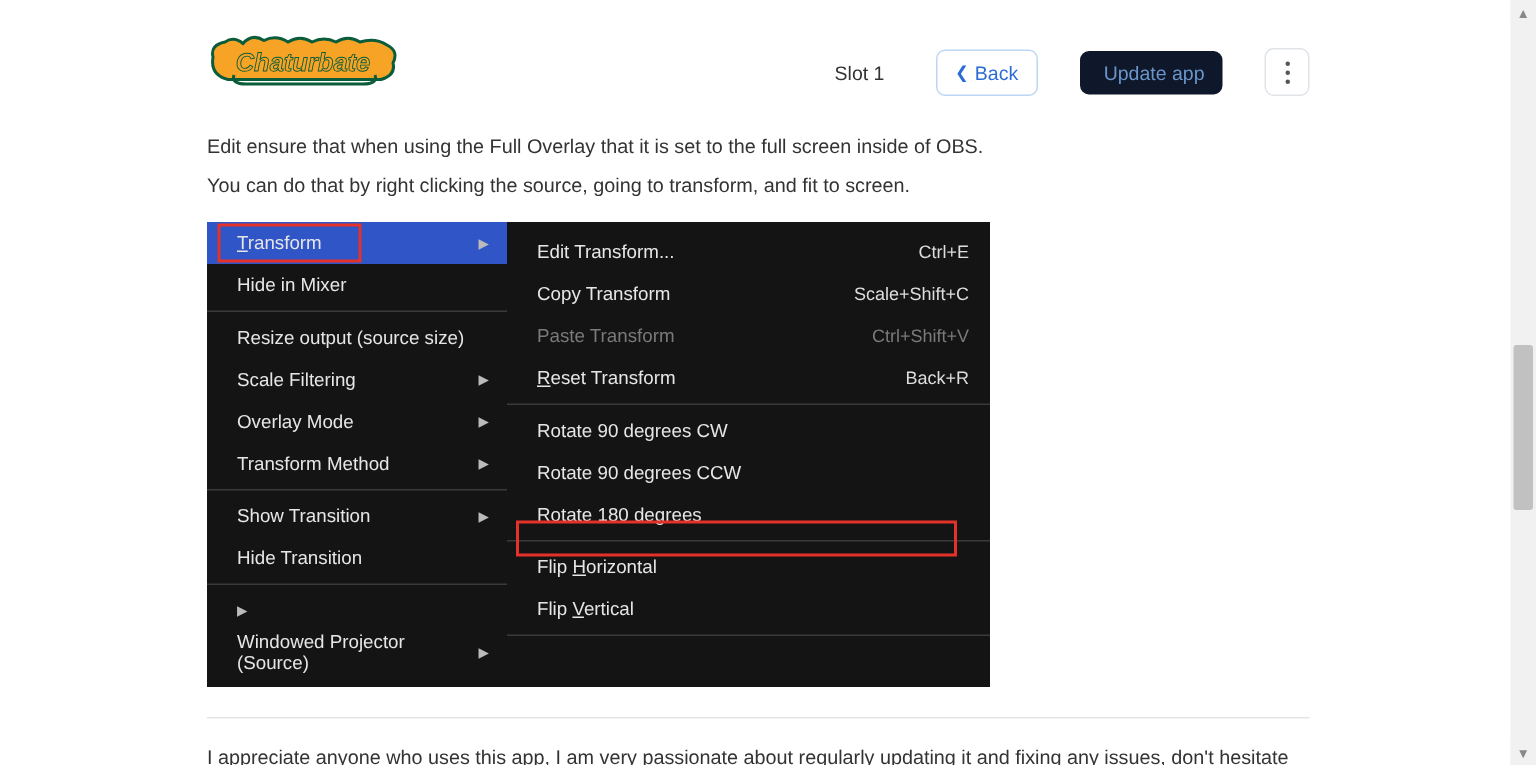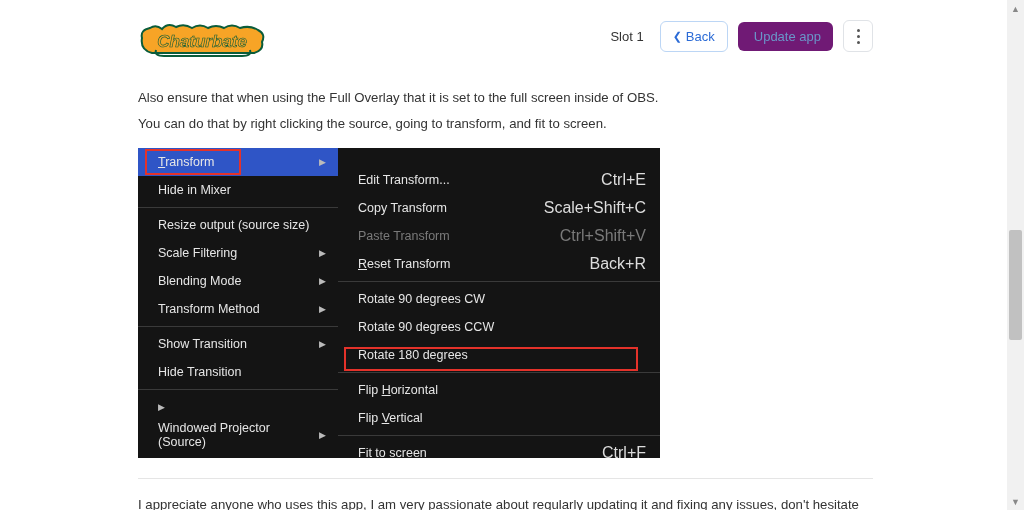--- a/index.html
+++ b/index.html
@@ -4,42 +4,42 @@
 <style>
 html,body{margin:0;padding:0;height:100%;font-family:Arial,Helvetica,sans-serif;background:#fff;}
 .viewport{position:relative;width:1024px;height:510px;margin:0 auto;overflow:hidden;}
 .scrollbar{position:absolute;right:0;top:0;width:17px;height:100%;background:#f1f1f1;}
 .scroll-arrow{position:absolute;left:0;width:17px;height:17px;background:#f1f1f1;display:flex;align-items:center;justify-content:center;color:#888;font-size:9px;}
 .scroll-arrow.top{top:0;}
 .scroll-arrow.bottom{bottom:0;}
 .scroll-thumb{position:absolute;left:2px;top:230px;width:13px;height:110px;background:#c1c1c1;border-radius:2px;}
 .page{position:absolute;left:0;right:17px;top:0;bottom:0;padding:20px 0 0 0;}
 .container{width:735px;margin-left:138px;}
-.topbar{display:flex;align-items:flex-start;justify-content:space-between;margin-bottom:24px;}
+.topbar{display:flex;align-items:flex-end;justify-content:space-between;margin-bottom:24px;}
 .logo-wrap{display:flex;align-items:center;}
 .logo-svg{width:130px;height:44px;}
-.top-right{display:flex;align-items:center;gap:10px;}
+.top-right{display:flex;align-items:center;gap:28px;}
 .slot-label{font-size:13px;color:#333;margin-right:6px;}
 .btn{font-size:13px;border-radius:6px;padding:7px 12px;background:#fff;display:inline-flex;align-items:center;gap:4px;cursor:pointer;}
 .btn.back{border:1px solid #bcd6f5;color:#2b6bd6;font-weight:500;}
 .btn.back .chev{font-size:11px;}
-.btn.update{border:none;background:#701a75;color:#6a96c9;cursor:default;padding-left:16px;}
+.btn.update{border:none;background:#0f172a;color:#6a96c9;cursor:default;padding-left:16px;}
 .kebab{border:1px solid #e0e3e7;border-radius:6px;width:28px;height:30px;display:flex;flex-direction:column;align-items:center;justify-content:center;gap:3px;}
 .kebab span{width:3px;height:3px;border-radius:50%;background:#555;}
 .body-text{font-size:13.2px;color:#333;line-height:1.5;margin:0 0 6px 0;}
 .menu-img{margin-top:14px;width:522px;height:310px;position:relative;overflow:hidden;background:#141414;}
 .col-left{position:absolute;left:0;top:0;width:200px;}
-.col-right{position:absolute;left:200px;top:0;width:322px;padding-top:18px;}
+.col-right{position:absolute;left:200px;top:0;width:322px;padding-top:6px;}
 .mi{display:flex;align-items:center;justify-content:space-between;padding:4px 12px 4px 20px;font-size:12.5px;color:#e6e6e6;height:20px;position:relative;}
 .mi.highlight{background:#2f55c6;}
 .mi .arrow{color:#bbb;font-size:9px;}
 .sep{height:1px;background:#3a3a3a;margin:3px 0;}
 .mi .label{letter-spacing:0;}
 .mi.disabled{color:#7a7a7a;}
-.sc{position:absolute;right:14px;font-size:16px;color:#ddd;}
+.sc{position:absolute;right:14px;font-size:12px;color:#ddd;}
 .mi .u{text-decoration:underline;text-underline-offset:1px;}
 .redbox{position:absolute;border:2px solid #e4322a;pointer-events:none;}
 .footer-text{font-size:13.2px;color:#333;line-height:1.55;margin-top:20px;border-top:1px solid #e5e5e5;padding-top:16px;}
 </style>
 </head>
 <body>
 
 <div class="viewport">
   <div class="page">
     <div class="container">
@@ -61,42 +61,42 @@
             <span>Update app</span>
           </div>
           <div class="kebab">
             <span></span>
               <span></span>
               <span></span>
           </div>
         </div>
       </div>
 
-      <p class="body-text">Also ensure that when using the Full Overlay that it is set to the full screen inside of OBS.</p>
+      <p class="body-text">Edit ensure that when using the Full Overlay that it is set to the full screen inside of OBS.</p>
       <p class="body-text">You can do that by right clicking the source, going to transform, and fit to screen.</p>
 
       <div class="menu-img">
         <div class="col-left">
           <div class="mi highlight">
               <span class="label"><span class="u">T</span><span></span>ransform</span>
               <span class="arrow">▶</span>
             </div>
           <div class="mi">
               <span class="label">Hide in Mixer</span>
             </div>
           <div class="sep"></div>
           <div class="mi">
               <span class="label">Resize output (source size)</span>
             </div>
           <div class="mi">
               <span class="label">Scale Filtering</span>
               <span class="arrow">▶</span>
             </div>
           <div class="mi">
-              <span class="label">Blending Mode</span>
+              <span class="label">Overlay Mode</span>
               <span class="arrow">▶</span>
             </div>
           <div class="mi">
               <span class="label">Transform Method</span>
               <span class="arrow">▶</span>
             </div>
           <div class="sep"></div>
           <div class="mi">
               <span class="label">Show Transition</span>
               <span class="arrow">▶</span>
@@ -145,24 +145,20 @@
               <span class="label">Rotate 180 degrees</span>
             </div>
           <div class="sep"></div>
           <div class="mi">
               <span class="label">Flip <span class="u">H</span>orizontal</span>
             </div>
           <div class="mi">
               <span class="label">Flip <span class="u">V</span>ertical</span>
             </div>
           <div class="sep"></div>
-          <div class="mi">
-              <span class="label"><span class="u">F</span>it to screen</span>
-              <span class="sc">Ctrl+F</span>
-            </div>
           <div class="mi"></div>
 
         </div>
         <div class="redbox" style="left:7px;top:1px;width:92px;height:22px;"></div>
         <div class="redbox" style="left:206px;top:199px;width:290px;height:20px;"></div>
       </div>
 
       <p class="footer-text">I appreciate anyone who uses this app, I am very passionate about regularly updating it and fixing any issues, don't hesitate to contact me if you have any problems.</p>
     </div>
   </div>

